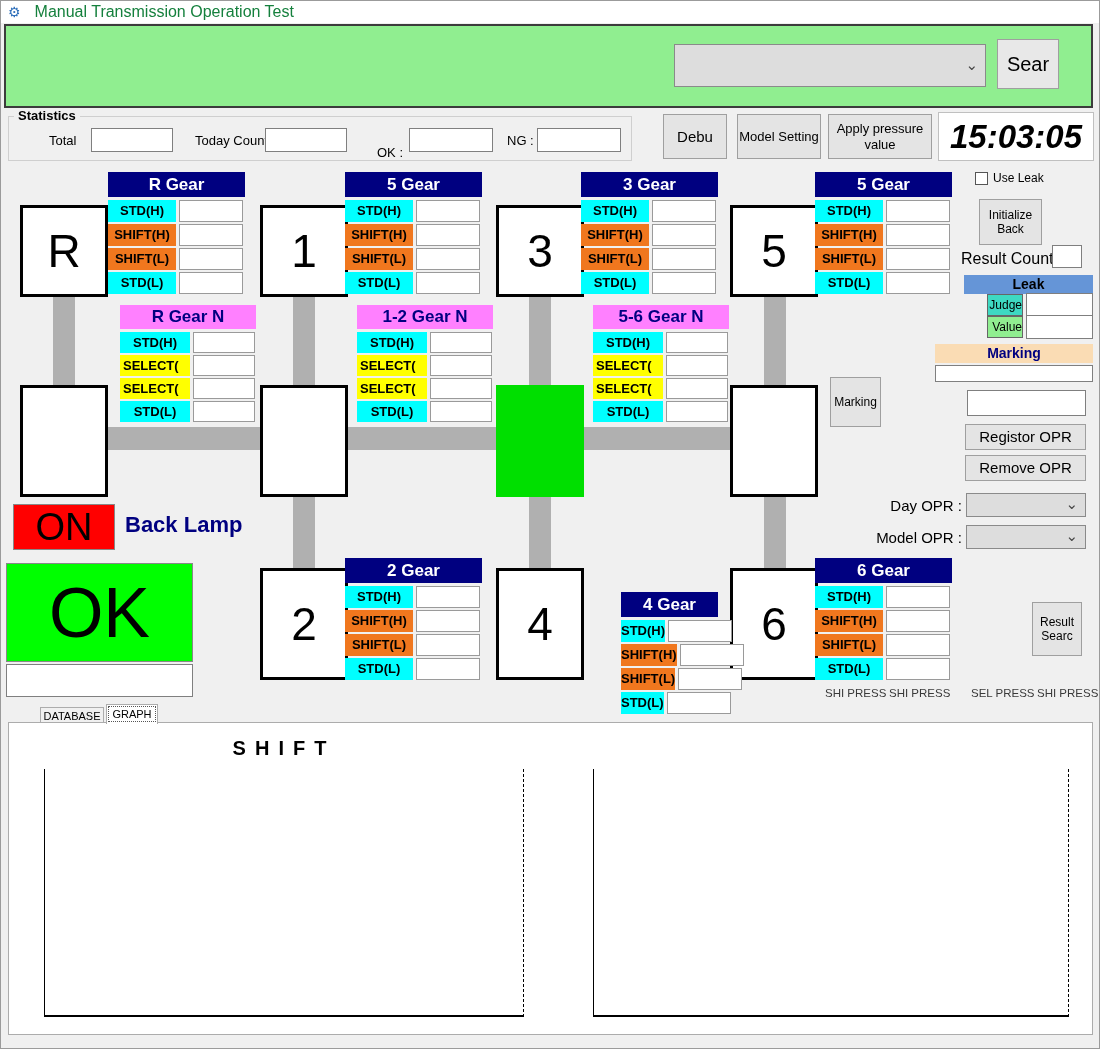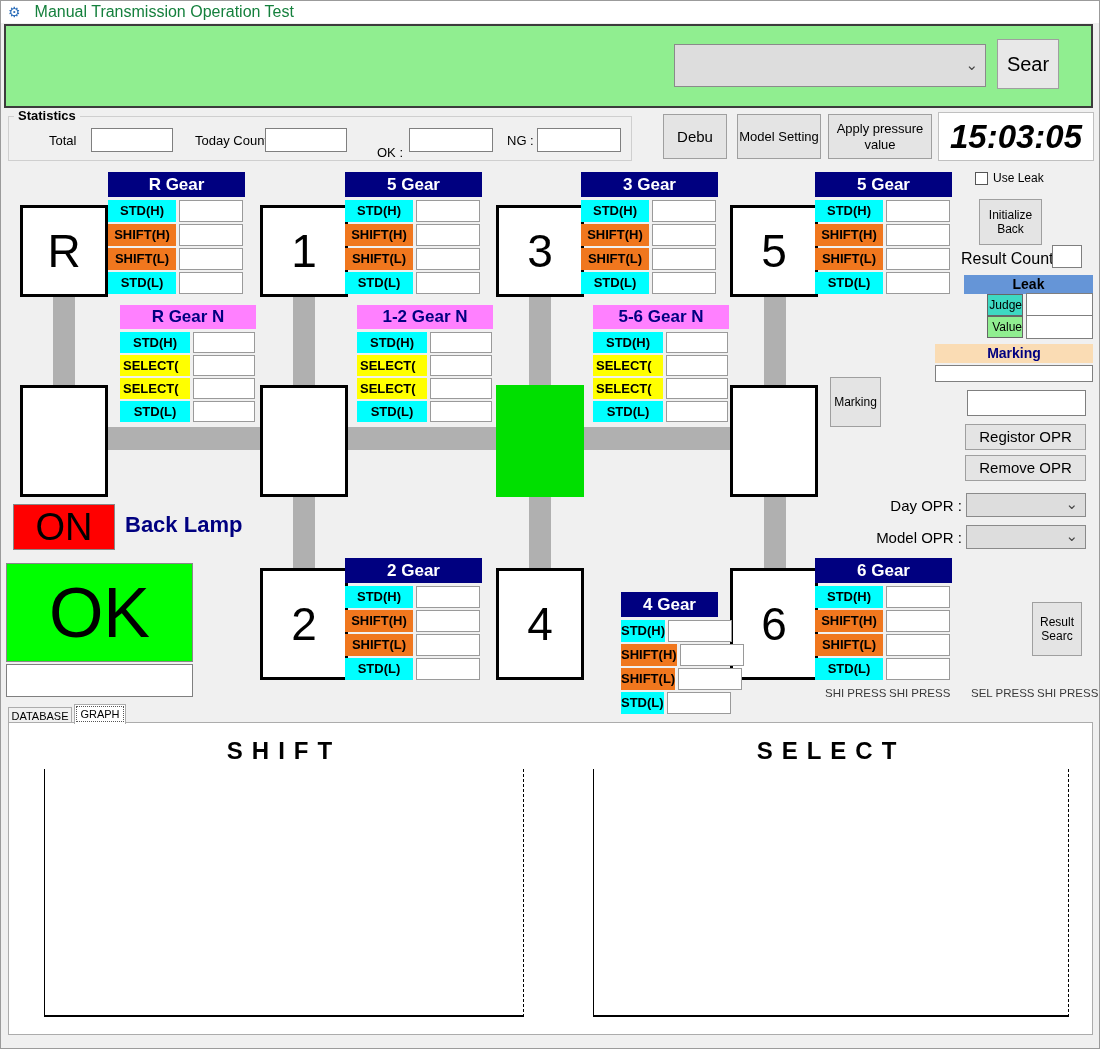--- a/index.html
+++ b/index.html
@@ -66,25 +66,25 @@
   #oprfield { position:absolute; left:967px; top:390px; width:119px; height:26px; }
   #btn-registor { position:absolute; left:965px; top:424px; width:121px; height:26px; font-size:15px; }
   #btn-remove { position:absolute; left:965px; top:455px; width:121px; height:26px; font-size:15px; }
   #dayopr-label { position:absolute; left:880px; top:497px; width:82px; text-align:right; font-size:15px; }
   #dayopr { position:absolute; left:966px; top:493px; width:120px; height:24px; }
   #nightopr-label { position:absolute; left:868px; top:529px; width:94px; text-align:right; font-size:15px; }
   #nightopr { position:absolute; left:966px; top:525px; width:120px; height:24px; }
   #btn-resultsearch { position:absolute; left:1032px; top:602px; width:50px; height:54px; font-size:12px; }
   .press { position:absolute; top:687px; font-size:11.5px; color:#3a3a3a; }
   
-  .tab { position:absolute; font-size:11px; text-align:center; }
+  .tab { position:absolute; font-size:11px; text-align:center;margin-left:32px; }
   #tab-database { left:8px; top:707px; width:64px; height:17px; line-height:16px; background:#f0f0f0; border:1px solid #acacac; border-bottom:none; }
   #tab-graph { left:74px; top:704px; width:52px; height:20px; line-height:18px; background:#fff; border:1px solid #acacac; border-bottom:none; outline:1px dotted #555; outline-offset:-3px; z-index:3; }
   #graphpanel { position:absolute; left:8px; top:722px; width:1085px; height:313px; background:#fff; border:1px solid #acacac; z-index:2; }
-  .gtitle { position:absolute; top:14px; text-align:center; font-size:24px; font-weight:bold; letter-spacing:9px; }
+  .gtitle { position:absolute; top:14px; text-align:center; font-size:20px; font-weight:bold; letter-spacing:9px; }
   .plot { position:absolute; top:46px; height:248px; border-left:1px solid #000; border-bottom:2px solid #000; border-right:1px dashed #000; background:#fff; }
 </style>
 </head>
 <body>
 
 <div id="frame"></div>
 
 <div id="titlebar">
   <span class="appicon">⚙</span>
   <span class="apptitle">Manual Transmission Operation Test</span>
@@ -386,16 +386,15 @@
 
 <span class="press" style="left:825px;">SHI PRESS</span>
 <span class="press" style="left:889px;">SHI PRESS</span>
 <span class="press" style="left:971px;">SEL PRESS</span>
 <span class="press" style="left:1037px;">SHI PRESS</span>
 
 <div class="tab" id="tab-database">DATABASE</div>
 <div class="tab" id="tab-graph">GRAPH</div>
 <div id="graphpanel">
   <div class="gtitle" style="left:35px;width:480px;">SHIFT</div>
-  <div class="gtitle" style="left:584px;width:476px;">SELECT</div>
   <div class="plot" style="left:35px;width:480px;"></div>
   <div class="plot" style="left:584px;width:476px;"></div>
 </div>
 
 </body></html>

